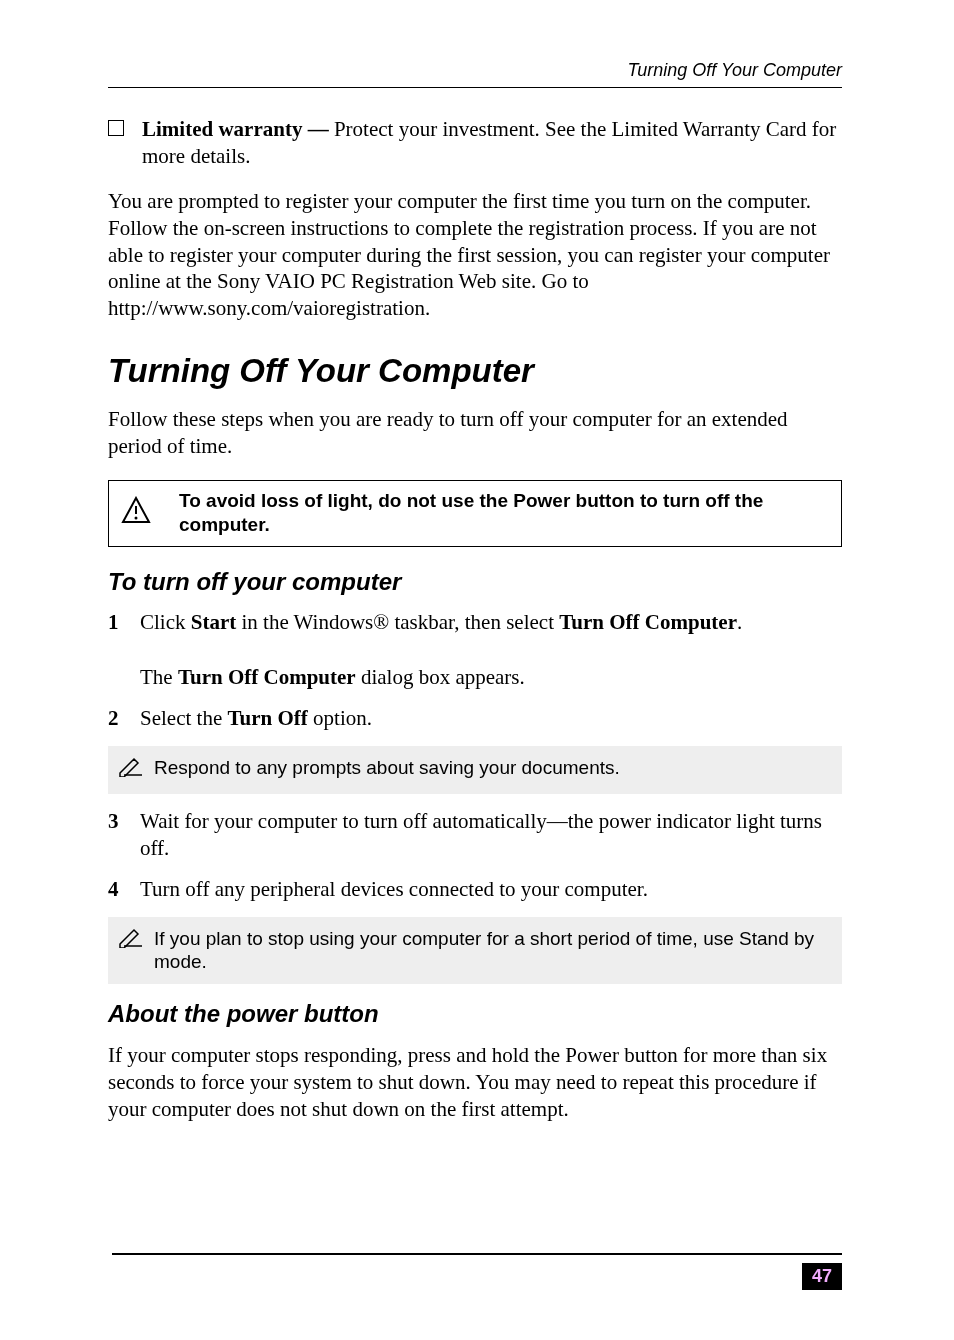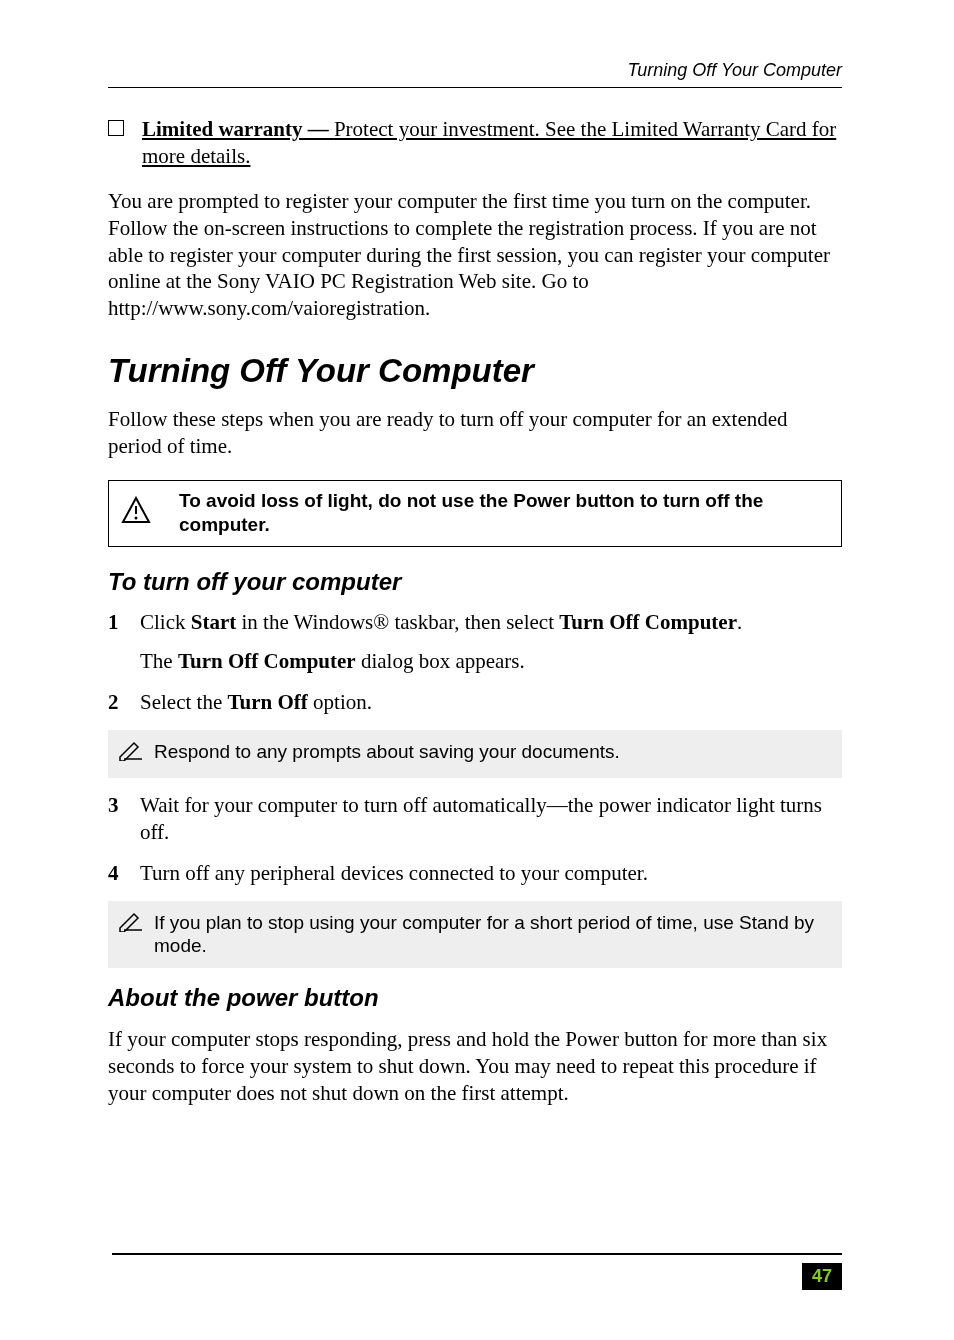--- a/index.html
+++ b/index.html
@@ -30,21 +30,20 @@
     margin: 0 0 28px 0;
   }
   .body-text {
     font-size: 21px;
     line-height: 1.28;
   }
   .bullet-block {
     display: flex;
     align-items: flex-start;
     margin-bottom: 18px;
-    text-decoration: underline;
   }
   .bullet-sq {
     width: 14px;
     height: 14px;
     border: 1.5px solid #000;
     margin-top: 4px;
     margin-right: 18px;
     flex: 0 0 auto;
   }
   .bullet-text {
@@ -99,21 +98,21 @@
     font-size: 21px;
     width: 32px;
     flex: 0 0 auto;
   }
   .numlist > li .txt {
     flex: 1;
     font-size: 21px;
     line-height: 1.28;
   }
   .sub-para {
-    margin-top: 12px;
+    margin-top: 28px;
   }
   .note-box {
     background: #eeeeee;
     display: flex;
     align-items: flex-start;
     padding: 10px 10px;
     margin: 14px 0;
     justify-content: flex-end;
   }
   .note-text {
@@ -134,21 +133,21 @@
     right: 112px;
   }
   .footer-rule {
     border: none;
     border-top: 2px solid #000;
     margin: 0 0 8px 0;
   }
   .page-num {
     float: right;
     background: #000;
-    color: #84cc16;
+    color: #f0abfc;
     font-family: Arial, Helvetica, sans-serif;
     font-weight: bold;
     font-size: 18px;
     padding: 3px 10px;
   }
   b { font-weight: bold; }
 </style>
 </head>
 <body>
 

